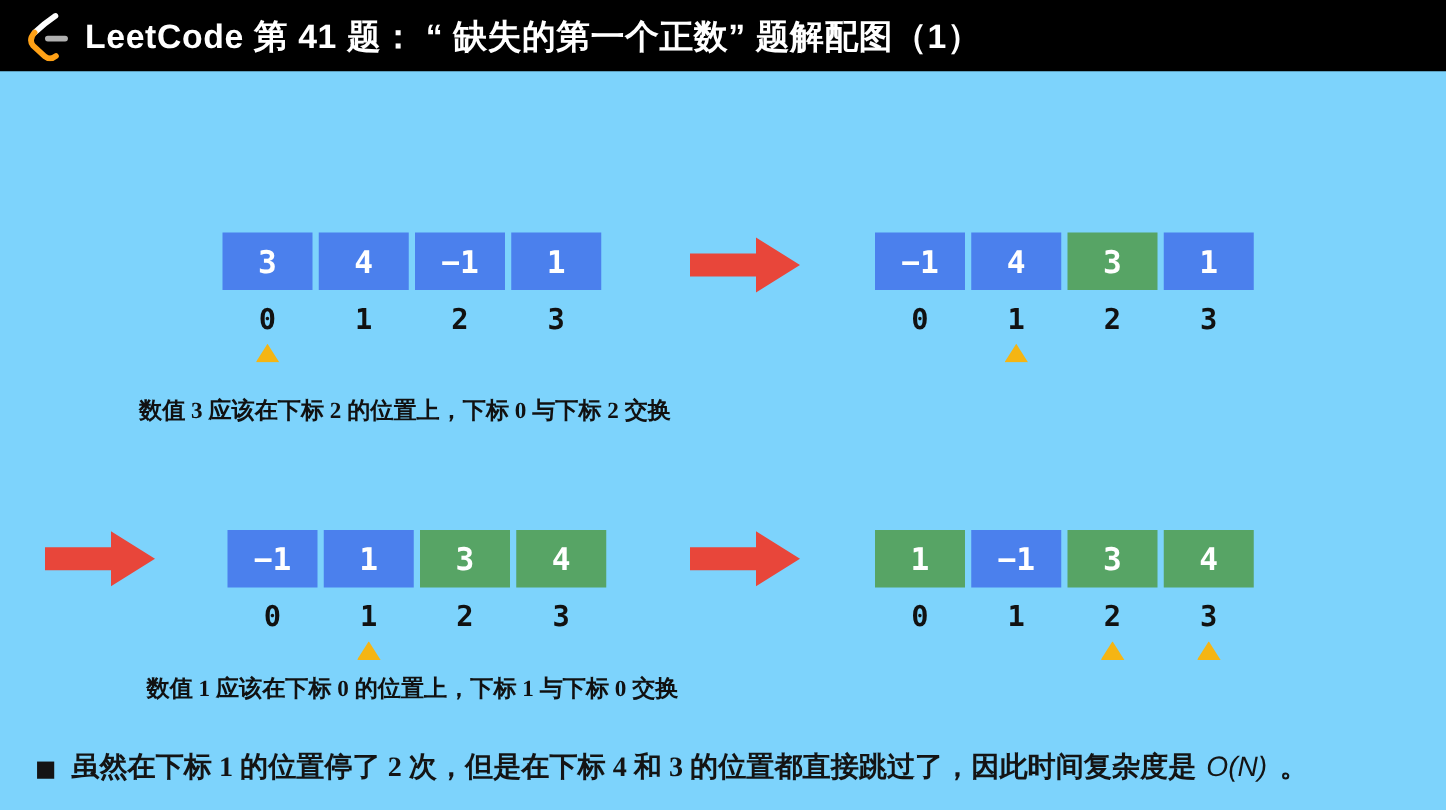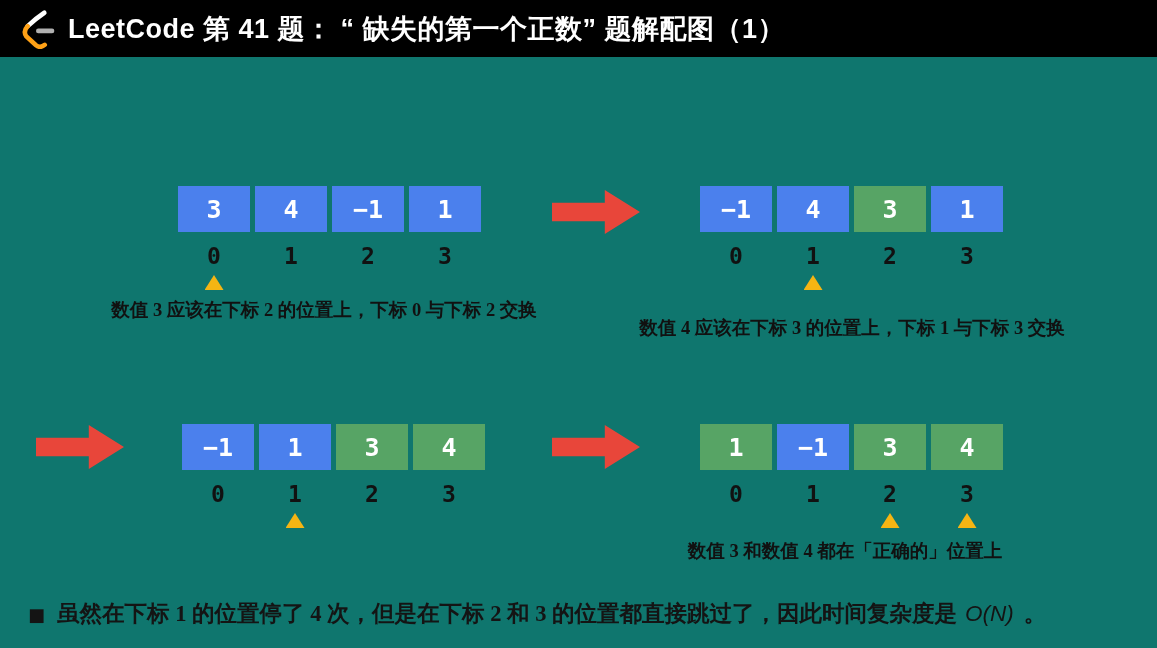--- a/index.html
+++ b/index.html
@@ -1,16 +1,16 @@
 <!DOCTYPE html>
 <html><head>
 <meta charset="utf-8">
 <style>
   html,body{margin:0;padding:0;background:#e9e9e9;}
-  .slide{position:relative;width:1157px;height:648px;background:#0f766e;overflow:hidden;
+  .slide{position:relative;width:1157px;height:648px;background:#7dd3fc;overflow:hidden;
          font-family:"Liberation Serif", serif;color:#141414;}
   
   .header{position:absolute;left:0;top:0;width:1157px;height:57px;display:flex;align-items:center;}
   .logo{margin-left:14px;flex:0 0 auto;display:flex;align-items:center;}
   .title{margin-left:10px;font-family:"Liberation Sans", sans-serif;font-weight:700;
          font-size:27px;letter-spacing:0.5px;white-space:nowrap;}
   
   .intro{position:absolute;left:88px;top:92px;font-size:21.5px;font-weight:600;white-space:nowrap;}
   
   .array-block{position:absolute;width:303px;}
@@ -82,22 +82,21 @@
       <span class="idx">0</span>
       <span class="idx">1</span>
       <span class="idx">2</span>
       <span class="idx">3</span>
     </div>
     <div class="pointers">
         <div class="triangle" style="left: calc(103.5px); background: rgb(245, 181, 19);"></div>
       </div>
   </div>
 
-  <div class="caption" style="left:324px;top:297px;font-family:Liberation Serif, serif;">数值 3 应该在下标 2 的位置上，下标 0 与下标 2 交换</div>
-  <div class="caption" style="left:852px;top:315px;">数值 4 应该在下标 3 的位置上，下标 1 与下标 3 交换</div>
+  <div class="caption" style="left:324px;top:315px;font-family:Liberation Serif, serif;">数值 3 应该在下标 2 的位置上，下标 0 与下标 2 交换</div>
 
   <div class="arrow" style="left: 36px; top: 424px; background: rgb(232, 70, 58);"></div>
 
   <div class="array-block" style="left:182px;top:424px;">
     <div class="cells">
       <div class="cell" style="background: rgb(75, 128, 237);">−1</div>
       <div class="cell" style="background: rgb(75, 128, 237);">1</div>
       <div class="cell" style="background: rgb(87, 164, 101);">3</div>
       <div class="cell" style="background: rgb(87, 164, 101);">4</div>
     </div>
@@ -126,19 +125,19 @@
       <span class="idx">1</span>
       <span class="idx">2</span>
       <span class="idx">3</span>
     </div>
     <div class="pointers">
         <div class="triangle" style="left: calc(180.5px); background: rgb(245, 181, 19);"></div>
         <div class="triangle" style="left: calc(257.5px); background: rgb(245, 181, 19);"></div>
       </div>
   </div>
 
-  <div class="caption" style="left:845px;top:538px;">数值 3 和数值 4 都在「正确的」位置上</div>
+  <div class="caption" style="left:330px;top:538px;">数值 1 应该在下标 0 的位置上，下标 1 与下标 0 交换</div>
 
   <div class="footer">
-    <span class="bullet">■</span><span>虽然在下标 1 的位置停了 4 次，但是在下标 2 和 3 的位置都直接跳过了，因此时间复杂度是</span><span class="formula">O(N)</span><span>。</span>
+    <span class="bullet">■</span><span>虽然在下标 1 的位置停了 2 次，但是在下标 4 和 3 的位置都直接跳过了，因此时间复杂度是</span><span class="formula">O(N)</span><span>。</span>
   </div>
 
 </div>
 
 </body></html>

